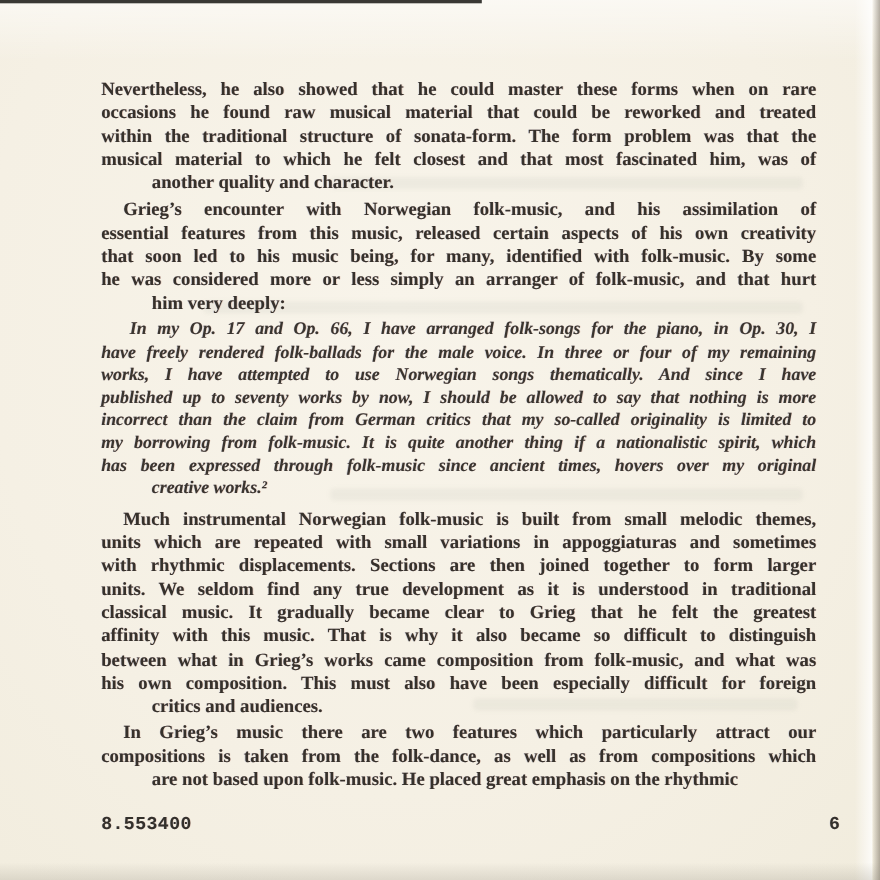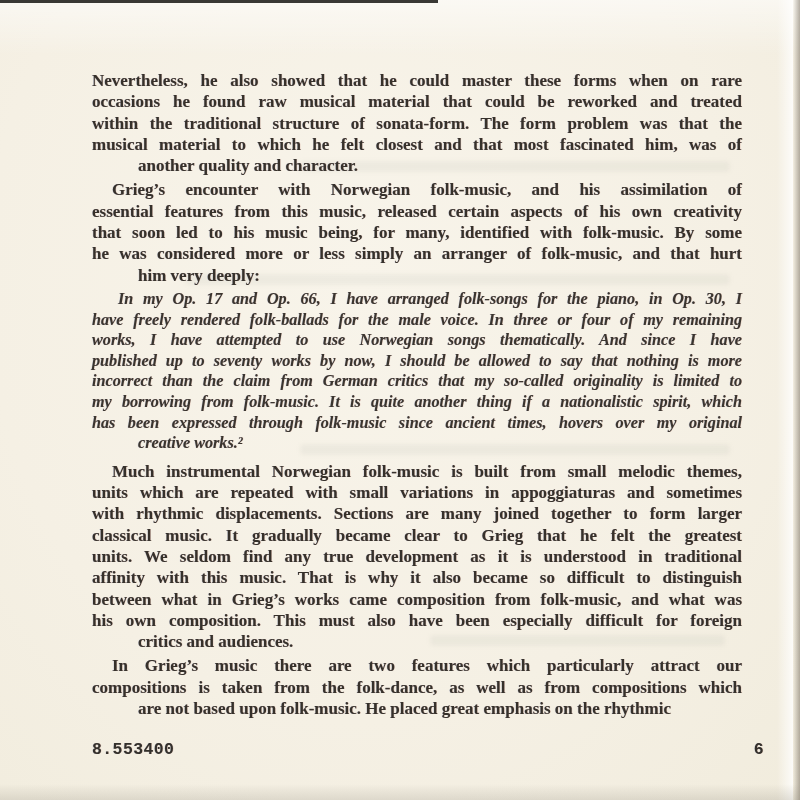--- a/index.html
+++ b/index.html
@@ -82,23 +82,23 @@
         <div class="line">works, I have attempted to use Norwegian songs thematically.  And since I have</div>
         <div class="line">published up to seventy works by now, I should be allowed to say that nothing is more</div>
         <div class="line">incorrect than the claim from German critics that my so-called originality is limited to</div>
         <div class="line">my borrowing from folk-music.  It is quite another thing if a nationalistic spirit, which</div>
         <div class="line">has been expressed through folk-music since ancient times, hovers over my original</div>
         <div class="line last">creative works.²</div>
       </div>
       <div class="para">
         <div class="line indent">Much instrumental Norwegian folk-music is built from small melodic themes,</div>
         <div class="line">units which are repeated with small variations in appoggiaturas and sometimes</div>
-        <div class="line">with rhythmic displacements. Sections are many joined together to form larger</div>
+        <div class="line">with rhythmic displacements. Sections are then joined together to form larger</div>
+        <div class="line">units.  We seldom find any true development as it is understood in traditional</div>
         <div class="line">classical music.  It gradually became clear to Grieg that he felt the greatest</div>
-        <div class="line">units.  We seldom find any true development as it is understood in traditional</div>
         <div class="line">affinity with this music.  That is why it also became so difficult to distinguish</div>
         <div class="line">between what in Grieg’s works came composition from folk-music, and what was</div>
         <div class="line">his own composition.  This must also have been especially difficult for foreign</div>
         <div class="line last">critics and audiences.</div>
       </div>
       <div class="para">
         <div class="line indent">In Grieg’s music there are two features which particularly attract our</div>
         <div class="line">compositions is taken from the folk-dance, as well as from compositions which</div>
         <div class="line last">are not based upon folk-music.  He placed great emphasis on the rhythmic</div>
       </div>

